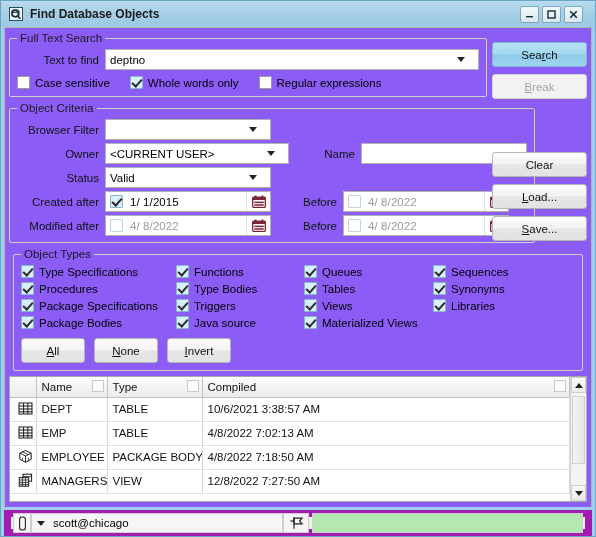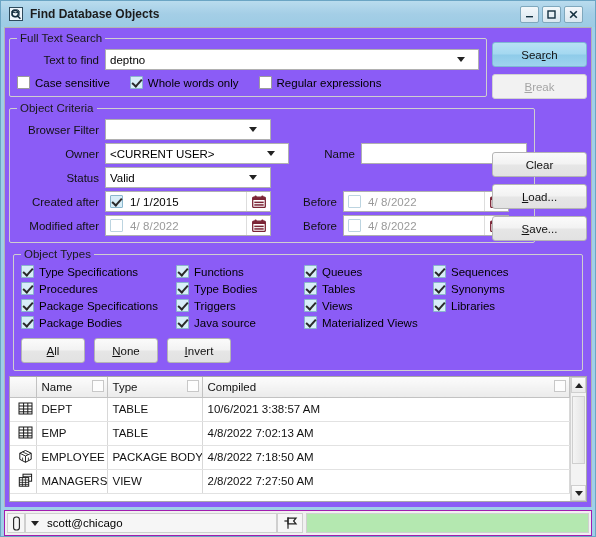--- a/index.html
+++ b/index.html
@@ -310,21 +310,21 @@
   }
   .tri-up-s { width:0;height:0;border-left:4px solid transparent;border-right:4px solid transparent;border-bottom:5px solid #222;}
   .tri-down-s { width:0;height:0;border-left:4px solid transparent;border-right:4px solid transparent;border-top:5px solid #222;}
 
   
   #statusbar {
     height: 26px;
     flex: none;
     margin: 3px 3px 0 3px;
     background: #f0f0f0;
-    border: 1px solid #a21caf;
+    border: 7px solid #a21caf;
     display: flex;
     align-items: center;
     box-sizing: border-box;
     padding: 2px;
   }
   .sb-cell {
     height: 20px;
     border: 1px solid #cfcfcf;
     background: #f6f6f6;
     box-sizing: border-box;
@@ -709,21 +709,21 @@
                       <line x1="1.3" y1="7" x2="10.7" y2="7" stroke="#1a1a1a" stroke-width="0.8"></line>
                       <line x1="1.3" y1="9.4" x2="10.7" y2="9.4" stroke="#1a1a1a" stroke-width="0.8"></line>
                       <line x1="1.3" y1="11.4" x2="10.7" y2="11.4" stroke="#1a1a1a" stroke-width="0.8"></line>
                       <line x1="4.4" y1="4.6" x2="4.4" y2="13.2" stroke="#1a1a1a" stroke-width="0.8"></line>
                       <line x1="7.6" y1="4.6" x2="7.6" y2="13.2" stroke="#1a1a1a" stroke-width="0.8"></line>
                     </svg>
                   </span>
                 </td>
                 <td>MANAGERS</td>
                 <td>VIEW</td>
-                <td>2/8/2022 7:27:50 AM</td>
+                <td>12/8/2022 7:27:50 AM</td>
               </tr>
             </tbody>
           </table>
         </div>
         <div id="vscroll">
           <div class="sb-btn">
               <span class="tri-up-s"></span>
             </div>
           <div class="sb-track">
               <div class="sb-thumb"></div>

